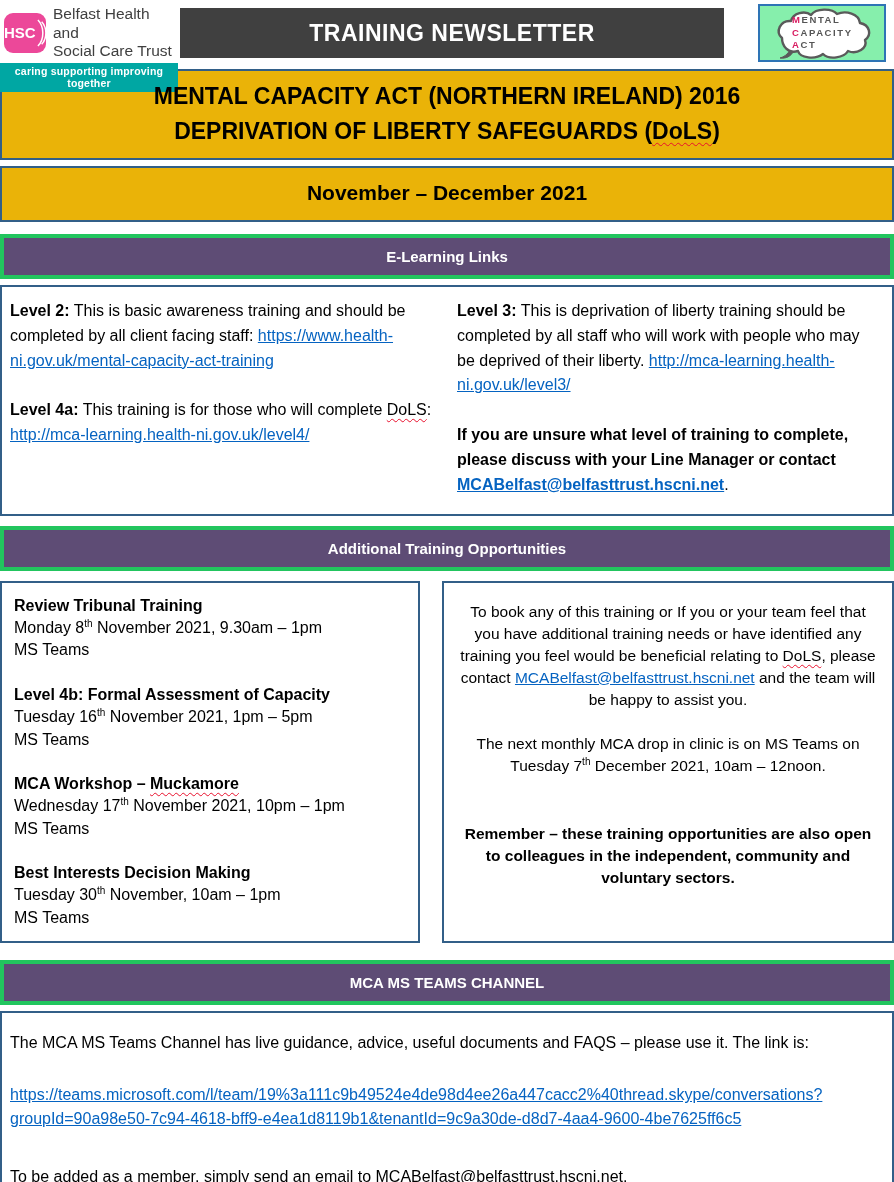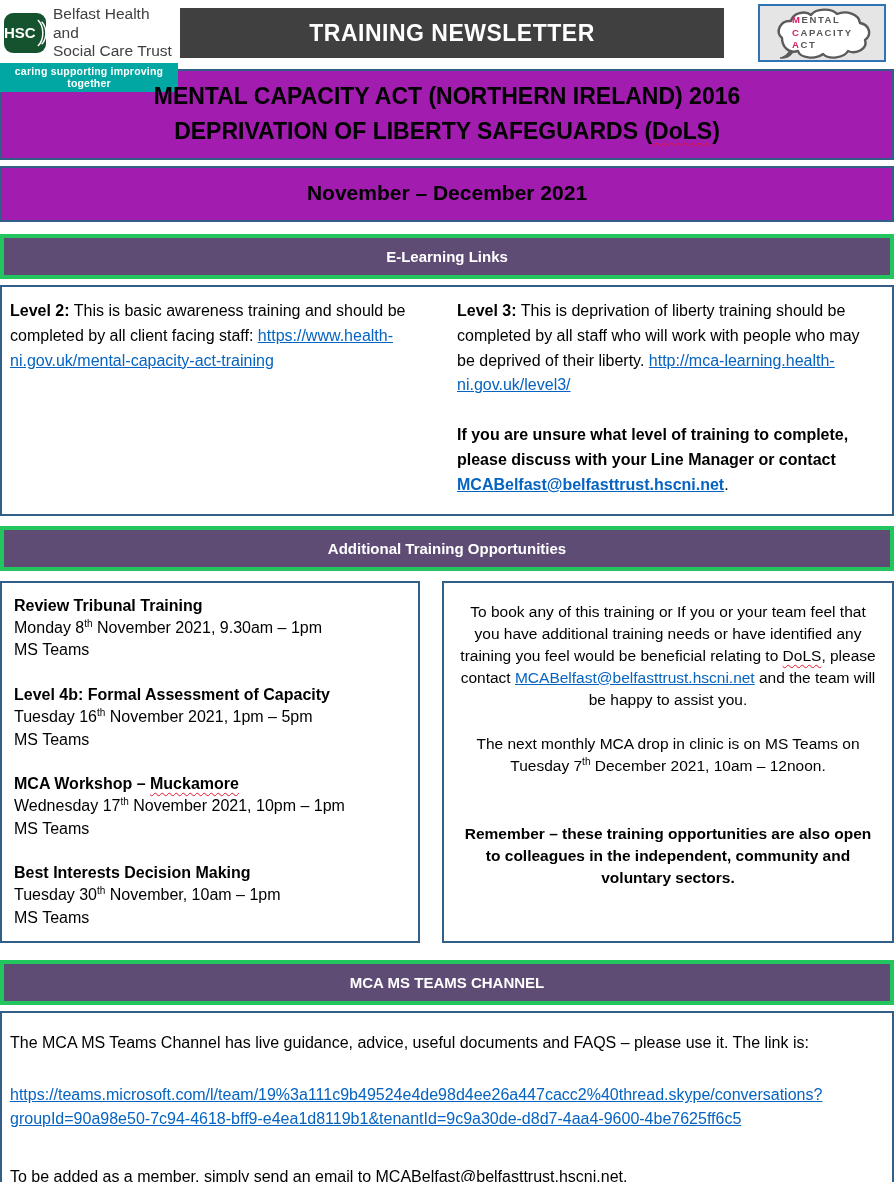--- a/index.html
+++ b/index.html
@@ -9,49 +9,49 @@
     font-family: "Liberation Sans", sans-serif;
     color:#000;
     background:#fff;
   }
 
   
   .topbar { display:flex; height:66px; align-items:stretch; }
   .hsc-block { width:178px; display:flex; flex-direction:column; background:#fff; }
   .hsc-row { flex:1; display:flex; align-items:center; gap:7px; padding:5px 0 2px 4px; }
   .hsc-square {
-    width:42px; height:40px; background:#14532d; border-radius:9px;
+    width:42px; height:40px; background:#ec4899; border-radius:9px;
     color:#fff; font-weight:bold; font-size:15px;
     display:flex; align-items:center; justify-content:center; gap:1px;
   }
   .hsc-name { font-size:15.5px; color:#3f3f3f; line-height:1.2; }
   .hsc-tagline {
     background:#00A7A3; color:#fff; font-weight:bold;
     font-size:10.5px; text-align:center; padding:2px 0 3px; letter-spacing:0.2px;
   }
   .title-banner {
     flex:1; background:#404040; margin:8px 26px 8px 2px;
     display:flex; align-items:center; justify-content:center;
     color:#fff; font-weight:bold; font-size:23px; letter-spacing:0.5px;
   }
   .mca-box {
     width:128px; margin:4px 8px 4px 8px; border:2px solid #2E74B5;
-    background:#e5e5e5; position:relative;
+    background:#86efac; position:relative;
   }
   .mca-text {
     position:absolute; inset:0; display:flex; flex-direction:column;
     justify-content:center; padding-left:32px;
     font-size:9.5px; font-weight:bold; letter-spacing:1.6px;
     color:#555; line-height:1.3;
   }
   .mca-first { color:#D81B60; }
 
   
   .pink-banner {
-    border:2px solid #325F88; background:#a21caf;
+    border:2px solid #325F88; background:#eab308;
     text-align:center; font-weight:bold; color:#000;
   }
   .banner-main { margin-top:3px; padding:8px 0 10px; font-size:23px; line-height:1.5; }
   .banner-date { margin-top:6px; padding:13px 0 15px; font-size:21px; }
 
   
   .section-bar {
     border:4px solid #22c55e; background:#5E4C75; color:#fff;
     font-weight:bold; text-align:center; font-size:15px; padding:10px 0;
   }
@@ -151,20 +151,21 @@
     <span>November – December 2021</span>
   </div>
 
   <div class="section-bar mt12">
     <span>E-Learning Links</span>
   </div>
 
   <div class="content-box elearn-box">
     <div class="col">
       <p><span class="b">Level 2:</span><span> This is basic awareness training and should be completed by all client facing staff: </span><span class="link">https://www.health-ni.gov.uk/mental-capacity-act-training</span></p>
+      <p><span class="b">Level 4a:</span><span> This training is for those who will complete </span><span class="squiggle">DoLS</span><span>:</span><br><span class="link">http://mca-learning.health-ni.gov.uk/level4/</span></p>
     </div>
     <div class="col">
       <p><span class="b">Level 3:</span><span> This is deprivation of liberty training should be completed by all staff who will work with people who may be deprived of their liberty. </span><span class="link">http://mca-learning.health-ni.gov.uk/level3/</span></p>
       <p><span class="b">If you are unsure what level of training to complete, please discuss with your Line Manager or contact </span><span class="link b">MCABelfast@belfasttrust.hscni.net</span><span>.</span></p>
     </div>
   </div>
 
   <div class="section-bar mt10">
     <span>Additional Training Opportunities</span>
   </div>

